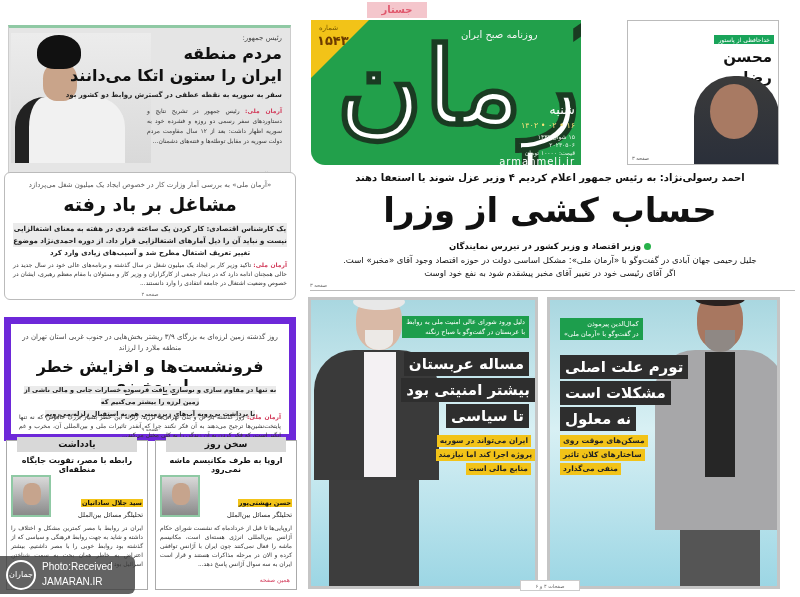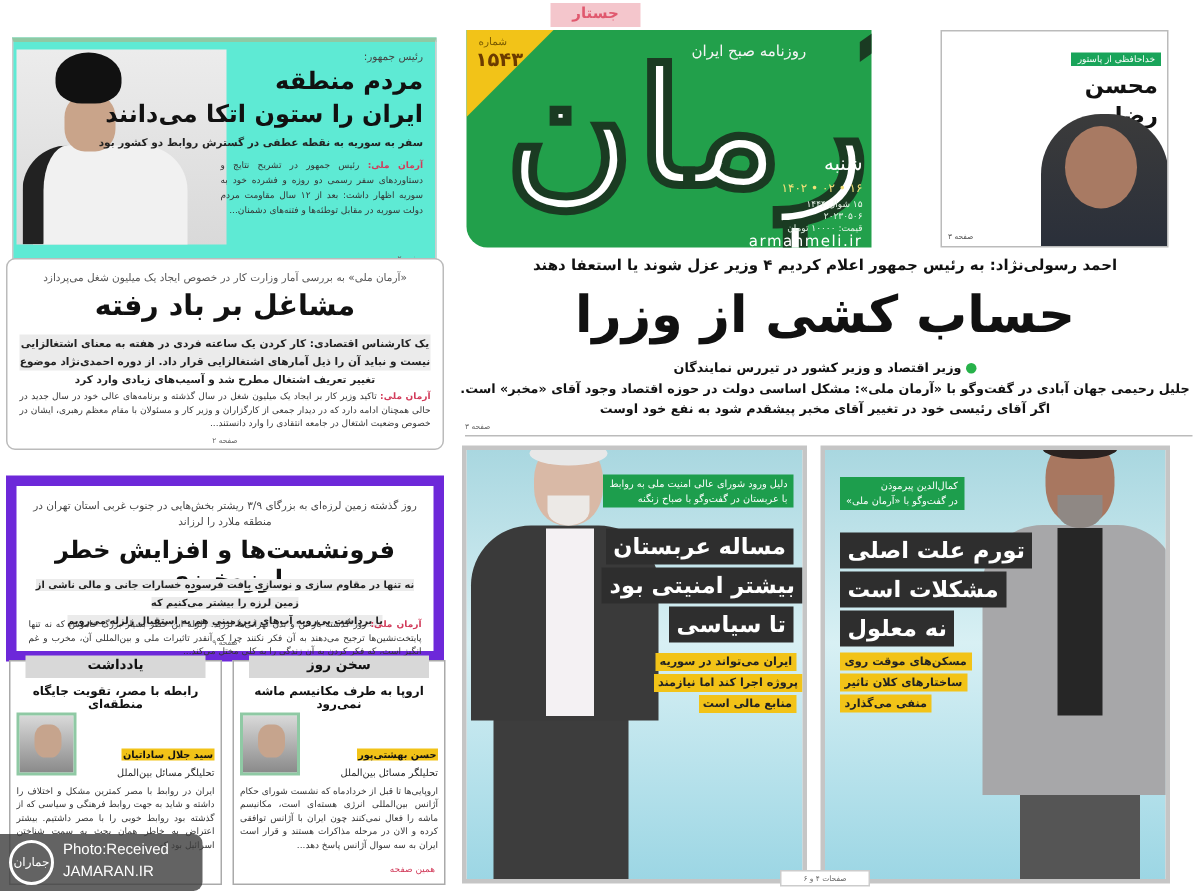--- a/index.html
+++ b/index.html
@@ -24,21 +24,21 @@
 
   
   .box-rezaei { left: 627px; top: 20px; width: 152px; height: 145px; border: 1px solid #bbb; background: #fff; overflow: hidden; }
   .box-rezaei .kicker { position: absolute; right: 4px; top: 14px; background: #19a45a; color: #fff; font-size: 6px; padding: 1px 4px; }
   .box-rezaei .headline { position: absolute; right: 6px; top: 26px; width: 80px; font-size: 15px; font-weight: bold; line-height: 20px; color: #111; }
   .box-rezaei .photo { position: absolute; left: 66px; top: 55px; width: 85px; height: 90px; background: linear-gradient(#3b3b3b, #2a2f3a); border-radius: 40px 40px 0 0; }
   .box-rezaei .photo .face { position: absolute; left: 16px; top: 8px; width: 48px; height: 55px; border-radius: 50%; background: #a87a63; }
   .box-rezaei .page-ref { position: absolute; left: 4px; bottom: 3px; font-size: 5px; color: #555; }
 
   
-  .box-raisi { left: 8px; top: 25px; width: 283px; height: 155px; border: 1px solid #ccc; border-top: 3px solid #8fc9a4; background: #5eead4; overflow: hidden; }
+  .box-raisi { left: 8px; top: 25px; width: 283px; height: 155px; border: 1px solid #ccc; border-top: 3px solid #8fc9a4; background: #e5e5e5; overflow: hidden; }
   .box-raisi .photo { position: absolute; left: 2px; top: 5px; width: 140px; height: 130px; background: linear-gradient(#ececec,#d9d9d9); }
   .box-raisi .photo .turban { position: absolute; left: 26px; top: 2px; width: 44px; height: 34px; background: #111; border-radius: 50% 50% 40% 40%; }
   .box-raisi .photo .face { position: absolute; left: 32px; top: 30px; width: 34px; height: 38px; background: #c9a48a; border-radius: 40%; }
   .box-raisi .photo .robe { position: absolute; left: 4px; top: 64px; width: 110px; height: 66px; background: #f1f1f1; border-left: 14px solid #222; border-radius: 30px 30px 0 0; }
   .box-raisi .kicker { position: absolute; right: 8px; top: 6px; font-size: 7px; color: #444; }
   .box-raisi .headline { position: absolute; right: 8px; top: 15px; font-size: 16px; font-weight: bold; line-height: 22px; text-align: right; color: #111; }
   .box-raisi .subhead { position: absolute; right: 8px; top: 63px; font-size: 7px; font-weight: bold; color: #222; }
   .box-raisi .body { position: absolute; right: 8px; top: 78px; width: 135px; font-size: 6px; line-height: 10px; color: #333; text-align: justify; }
   .box-raisi .body .src { color: #d23b5a; font-weight: bold; }
   .box-raisi .page-ref { position: absolute; right: 8px; bottom: 3px; font-size: 5px; color: #666; }
@@ -73,21 +73,21 @@
   .col-box .body { position: absolute; left: 4px; right: 4px; top: 82px; font-size: 6px; line-height: 9px; color: #333; text-align: justify; }
   .col-box .page-ref { position: absolute; right: 6px; bottom: 6px; font-size: 6px; color: #d23b5a; }
   .col-yad { left: 6px; }
   .col-sokhan { left: 155px; }
 
   
   .main-kicker { left: 300px; width: 500px; top: 172px; text-align: center; font-size: 10px; font-weight: bold; color: #111; }
   .main-headline { left: 300px; width: 500px; top: 190px; text-align: center; font-size: 34px; font-weight: bold; color: #111; letter-spacing: -1px; }
   .main-sub1 { left: 300px; width: 500px; top: 241px; text-align: center; font-size: 8.5px; font-weight: bold; color: #111; }
   .main-sub1 .dot { display: inline-block; width: 7px; height: 7px; border-radius: 50%; background: #27b24a; margin-left: 3px; vertical-align: middle; }
-  .main-sub2 { left: 300px; width: 500px; top: 254px; text-align: center; font-size: 8.5px; font-weight: bold; line-height: 13px; color: #111; }
+  .main-sub2 { left: 300px; width: 500px; top: 254px; text-align: center; font-size: 8.5px; font-weight: normal; line-height: 13px; color: #111; }
   .main-page-ref { left: 310px; top: 282px; font-size: 5px; color: #666; }
   .main-rule { left: 310px; top: 290px; width: 485px; height: 1px; background: #bbb; }
 
   
   .panel { top: 297px; height: 292px; background: linear-gradient(#a9d7e0, #d8f0f4 45%, #9cd6e4); border: 3px solid #c5c5c5; overflow: hidden; }
   .panel-left { left: 308px; width: 230px; }
   .panel-right { left: 547px; width: 233px; }
   .panel .kicker { position: absolute; background: #1d9e4d; color: #fff; font-size: 6.5px; line-height: 10px; padding: 1px 4px; }
   .panel .hl { position: absolute; background: #2e2e2e; color: #fff; font-size: 15px; font-weight: bold; padding: 1px 5px; line-height: 22px; white-space: nowrap; }
   .panel .yl { position: absolute; background: #f2c318; color: #222; font-size: 7.5px; font-weight: bold; padding: 0 3px; line-height: 12px; white-space: nowrap; }

